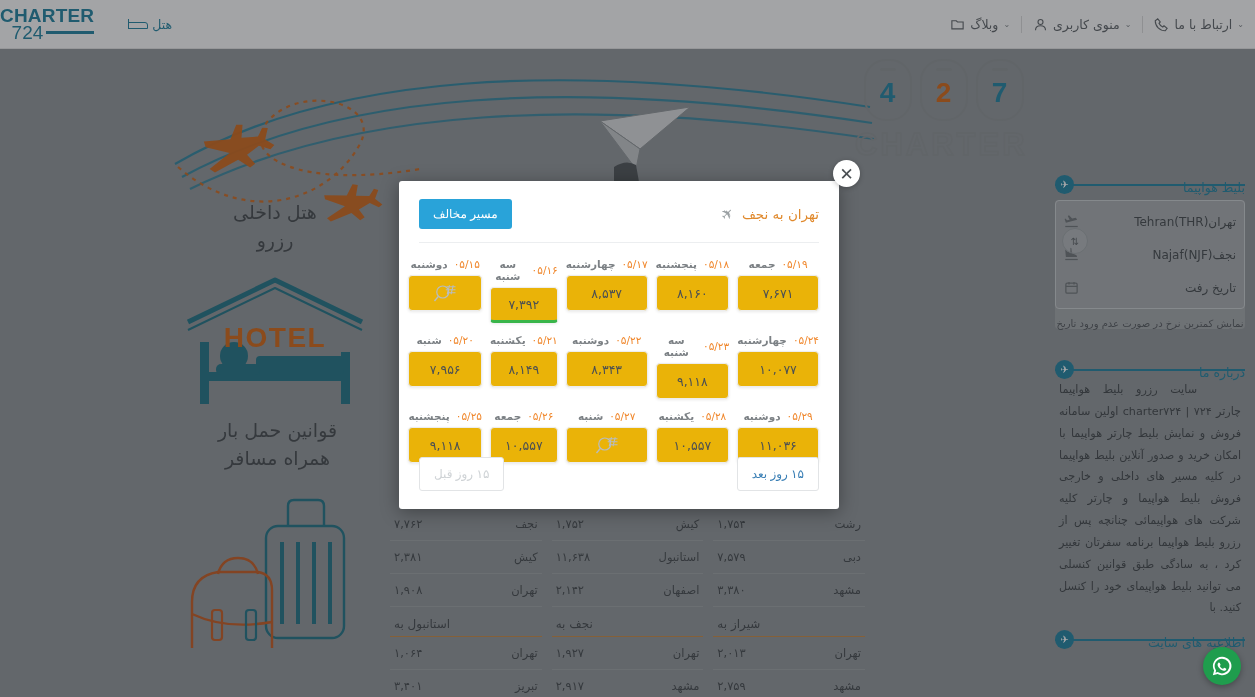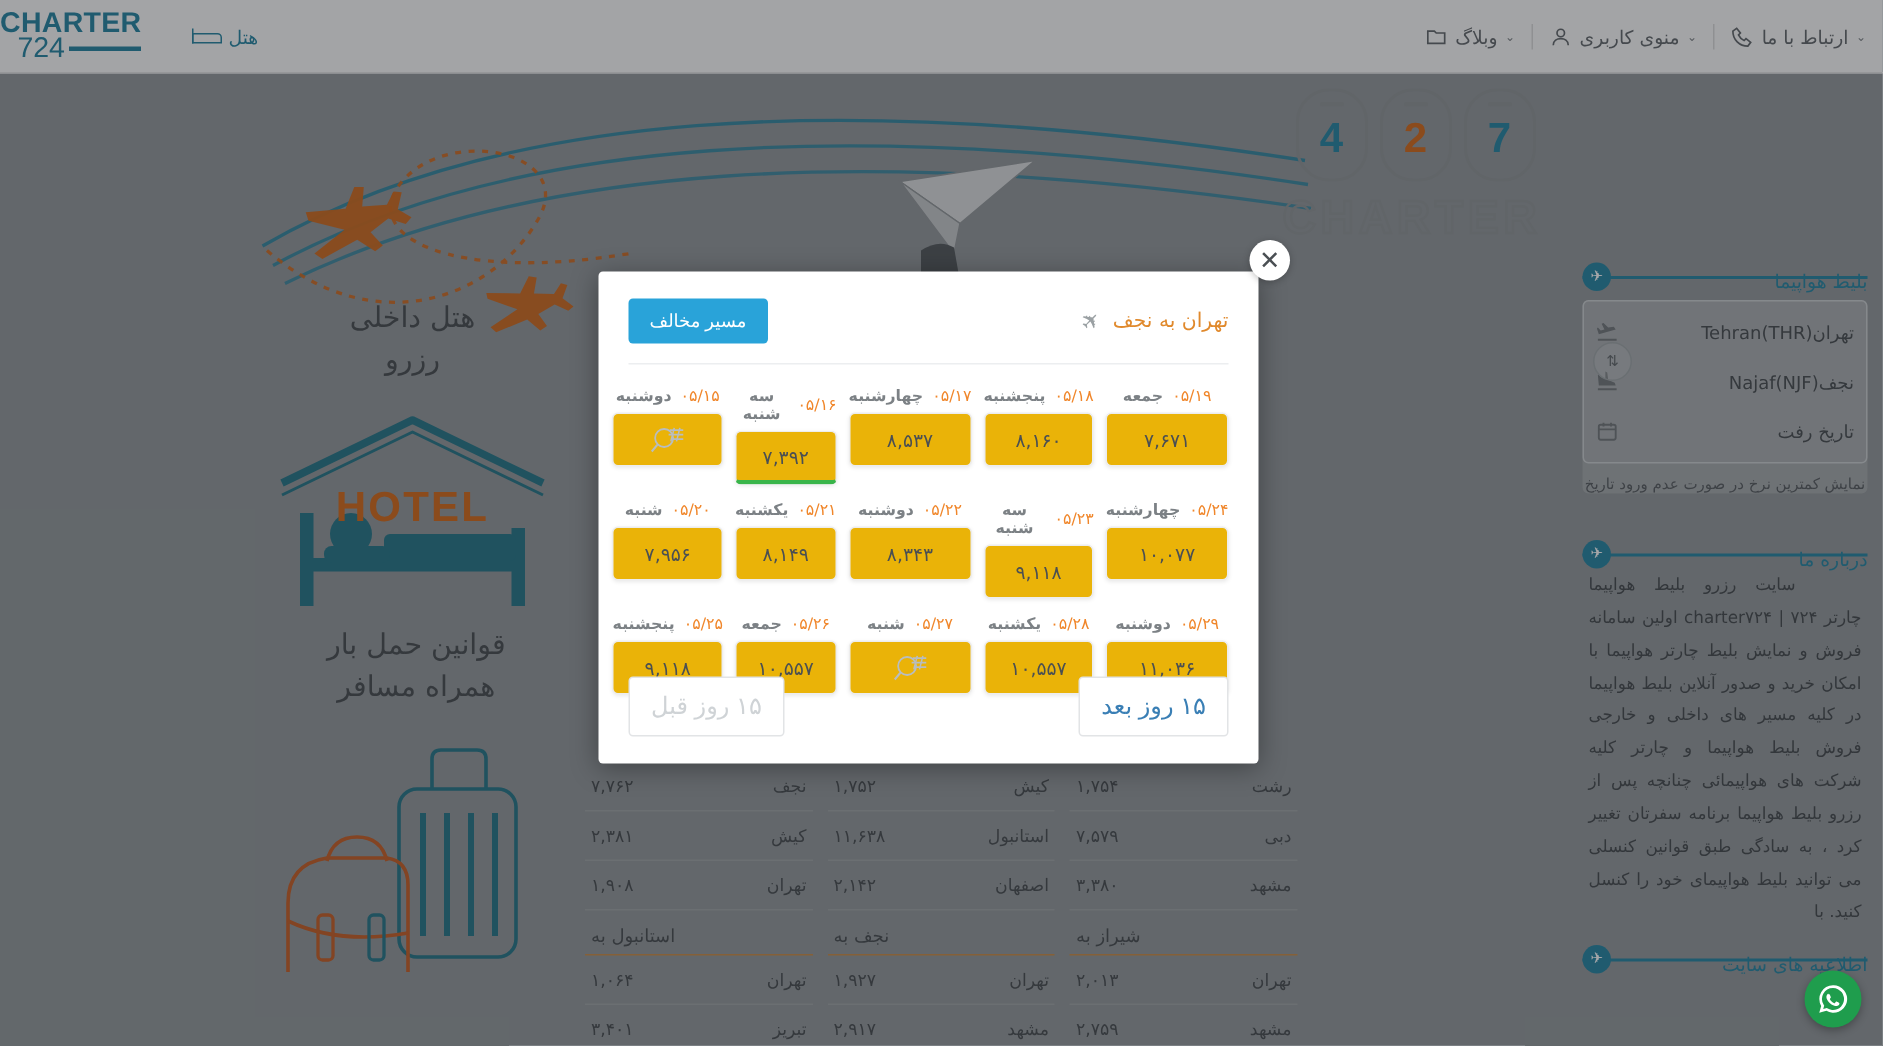--- a/index.html
+++ b/index.html
@@ -114,21 +114,21 @@
   .cell-hd { display:flex; align-items:center; justify-content:center; gap: 6px; font-size: 10.5px; margin-bottom: 5px; }
   .cell-day { color:#7c8185;font-weight:bold; }
   .cell-date { color:#f0862a; direction: ltr; }
   .cell-box { background:#eab308; border:1px solid #ededed; border-radius: 4px; height: 36px;
       display:flex; align-items:center; justify-content:center; font-size: 12.5px; color:#4a4f53;
       box-shadow: 0 1px 3px rgba(0,0,0,0.09); direction: ltr; cursor:pointer; position:relative; }
   .cell-box.sel { border-bottom: 3px solid #39b54a; }
   .mag { width: 24px; height: 21px; }
 
   .m-foot { position:absolute; left: 20px; right: 20px; bottom: 18px; display:flex; justify-content: space-between; }
-  .btn-page { border:1px solid #e2e4e6; background:#fff; border-radius:3px; font-size: 16px;
+  .btn-page { border:1px solid #e2e4e6; background:#fff; border-radius:3px; font-size: 12px;
       padding: 9px 14px; color:#3a7fb5; cursor:pointer; }
   .btn-page.dis { color:#cfd3d6; cursor:default; }
 
   
   #wa { position:absolute; right: 14px; bottom: 12px; width: 38px; height: 38px; border-radius: 50%;
       background:#1f9d4d; display:flex; align-items:center; justify-content:center; z-index: 70;
       box-shadow: 0 2px 6px rgba(0,0,0,0.3); cursor:pointer; }
 </style>
 </head>
 <body>

